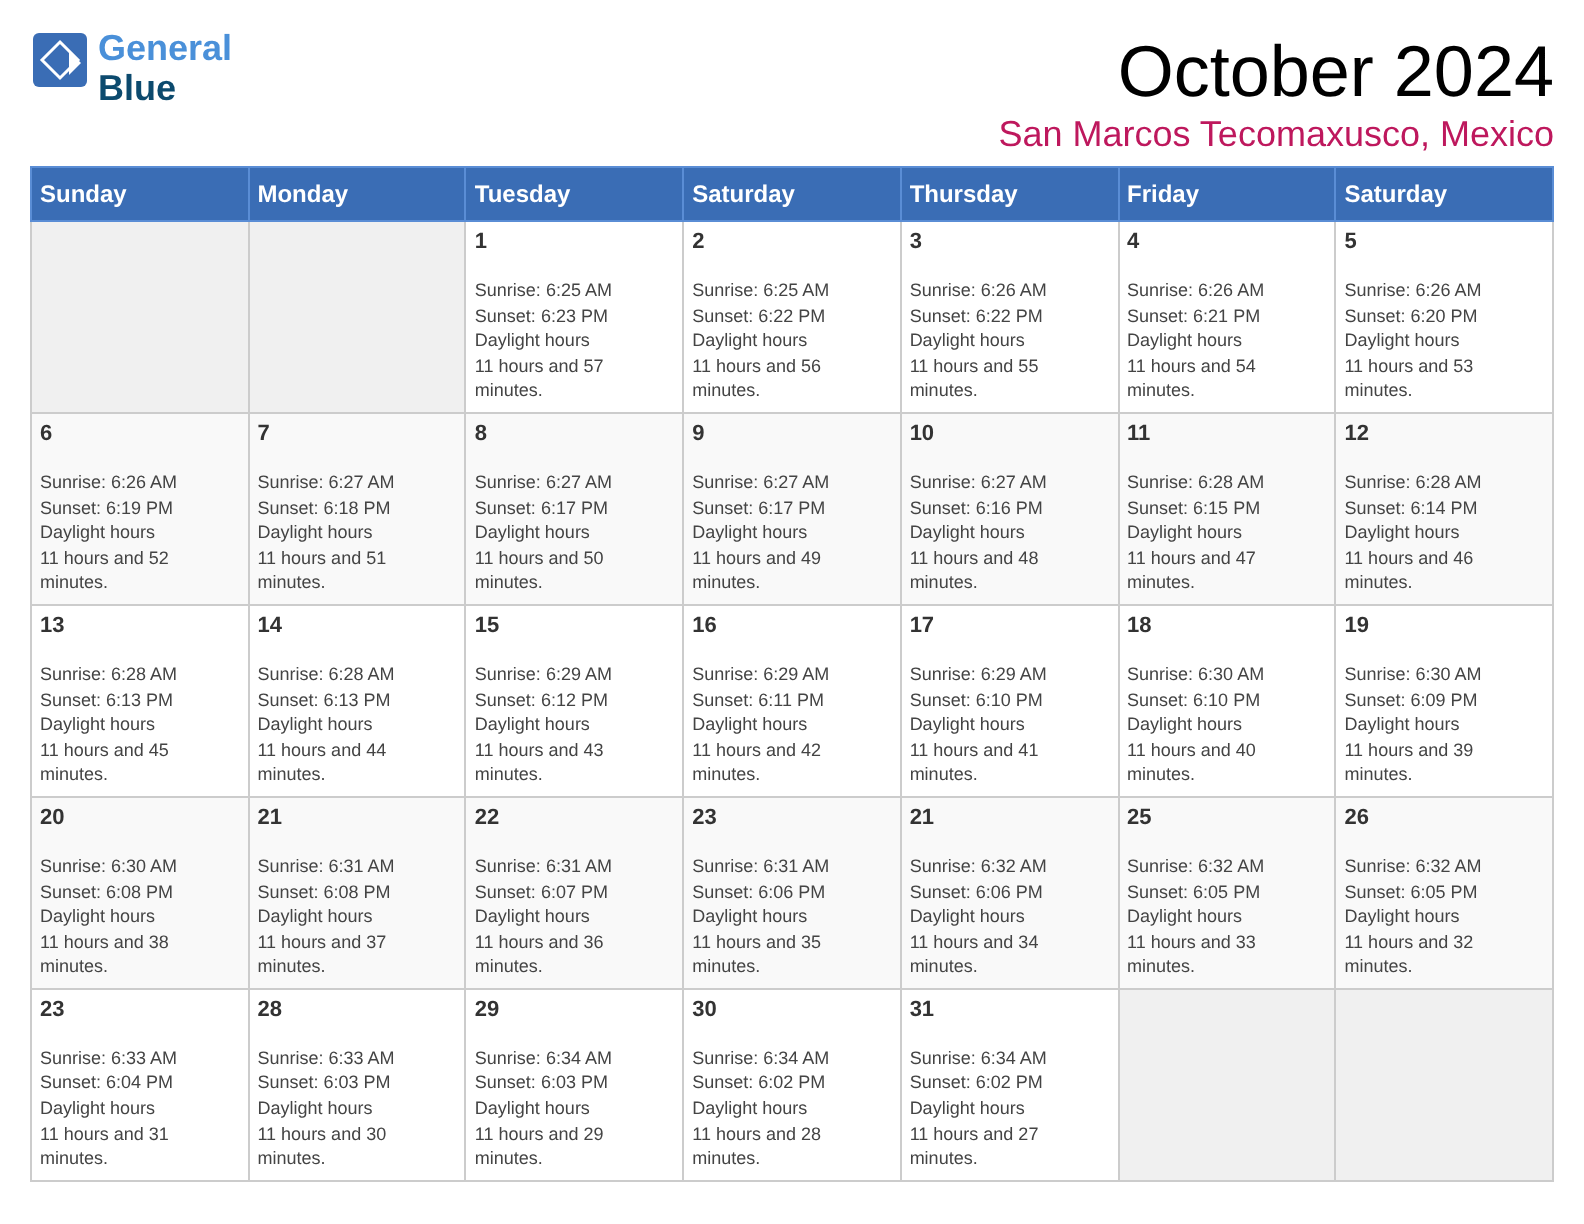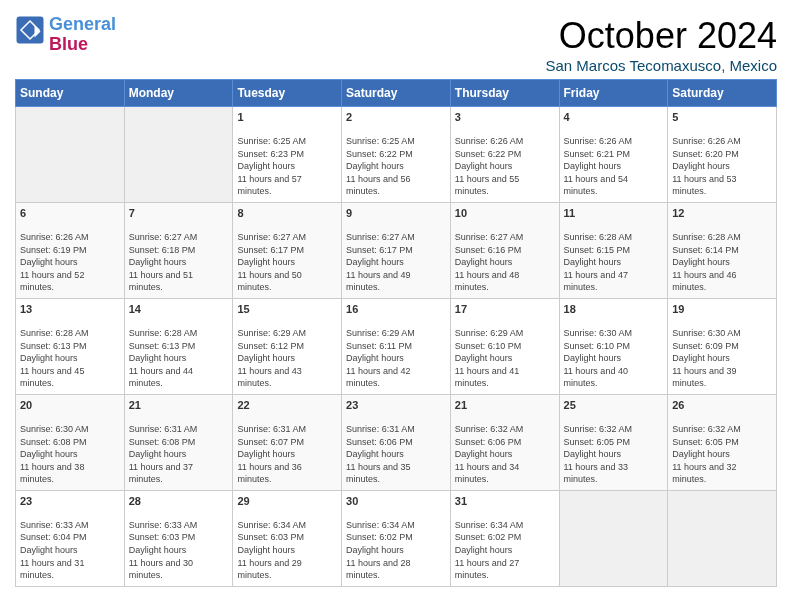--- a/index.html
+++ b/index.html
@@ -36,22 +36,22 @@
     }
     .title-block {
       text-align: right;
     }
     .month-title {
       font-size: 36px;
       font-weight: normal;
       color: #000000;
     }
     .location-title {
-      font-size: 15px;
-      color: #0c4a6e;
+      font-size: 18px;
+      color: #be185d;
     }
     table {
       width: 100%;
       border-collapse: collapse;
       table-layout: fixed;
       border-radius: 19px;
     }
     thead tr th {
       background-color: #3a6db5;
       color: #fff;
@@ -94,21 +94,21 @@
 
 <div class="header-top">
   <div class="logo">
     <svg class="logo-icon" viewBox="0 0 40 40">
       <rect x="2" y="2" width="36" height="36" rx="4" fill="#3a6db5"></rect>
       <polygon points="20,8 32,20 20,32 8,20" fill="none" stroke="#fff" stroke-width="2"></polygon>
       <polygon points="26,14 34,22 26,30" fill="#fff"></polygon>
     </svg>
     <div class="logo-text">
       <div><span>General</span></div>
-      <div><span style="color:#be185d">Blue</span></div>
+      <div><span style="color:#0c4a6e">Blue</span></div>
     </div>
   </div>
   <div class="title-block">
     <div class="month-title">October 2024</div>
     <div class="location-title">San Marcos Tecomaxusco, Mexico</div>
   </div>
 </div>
 
 <table>
   <thead>

